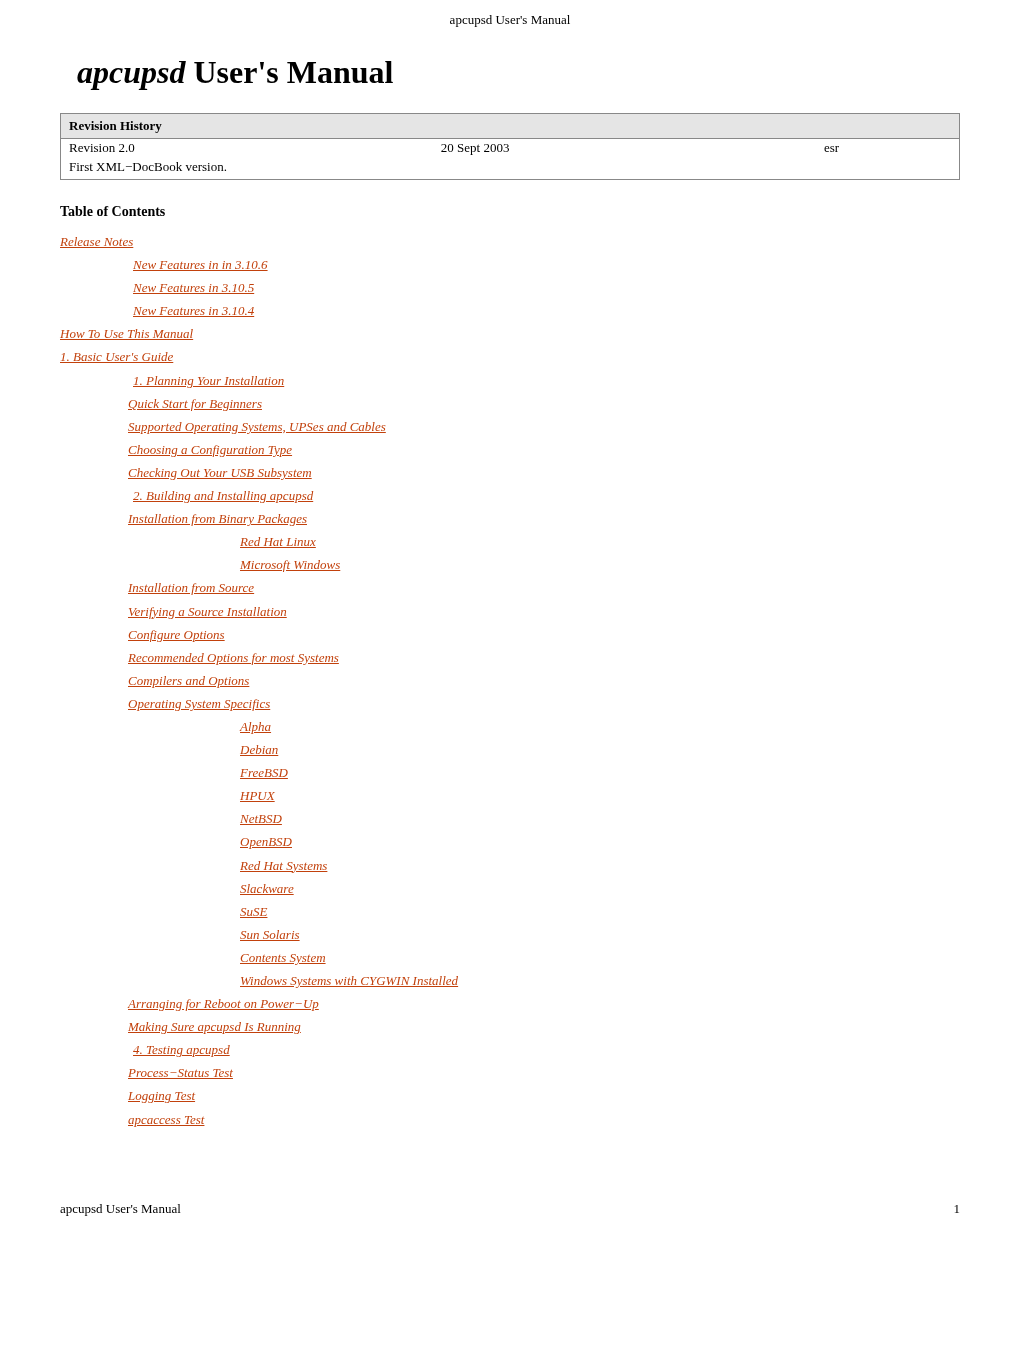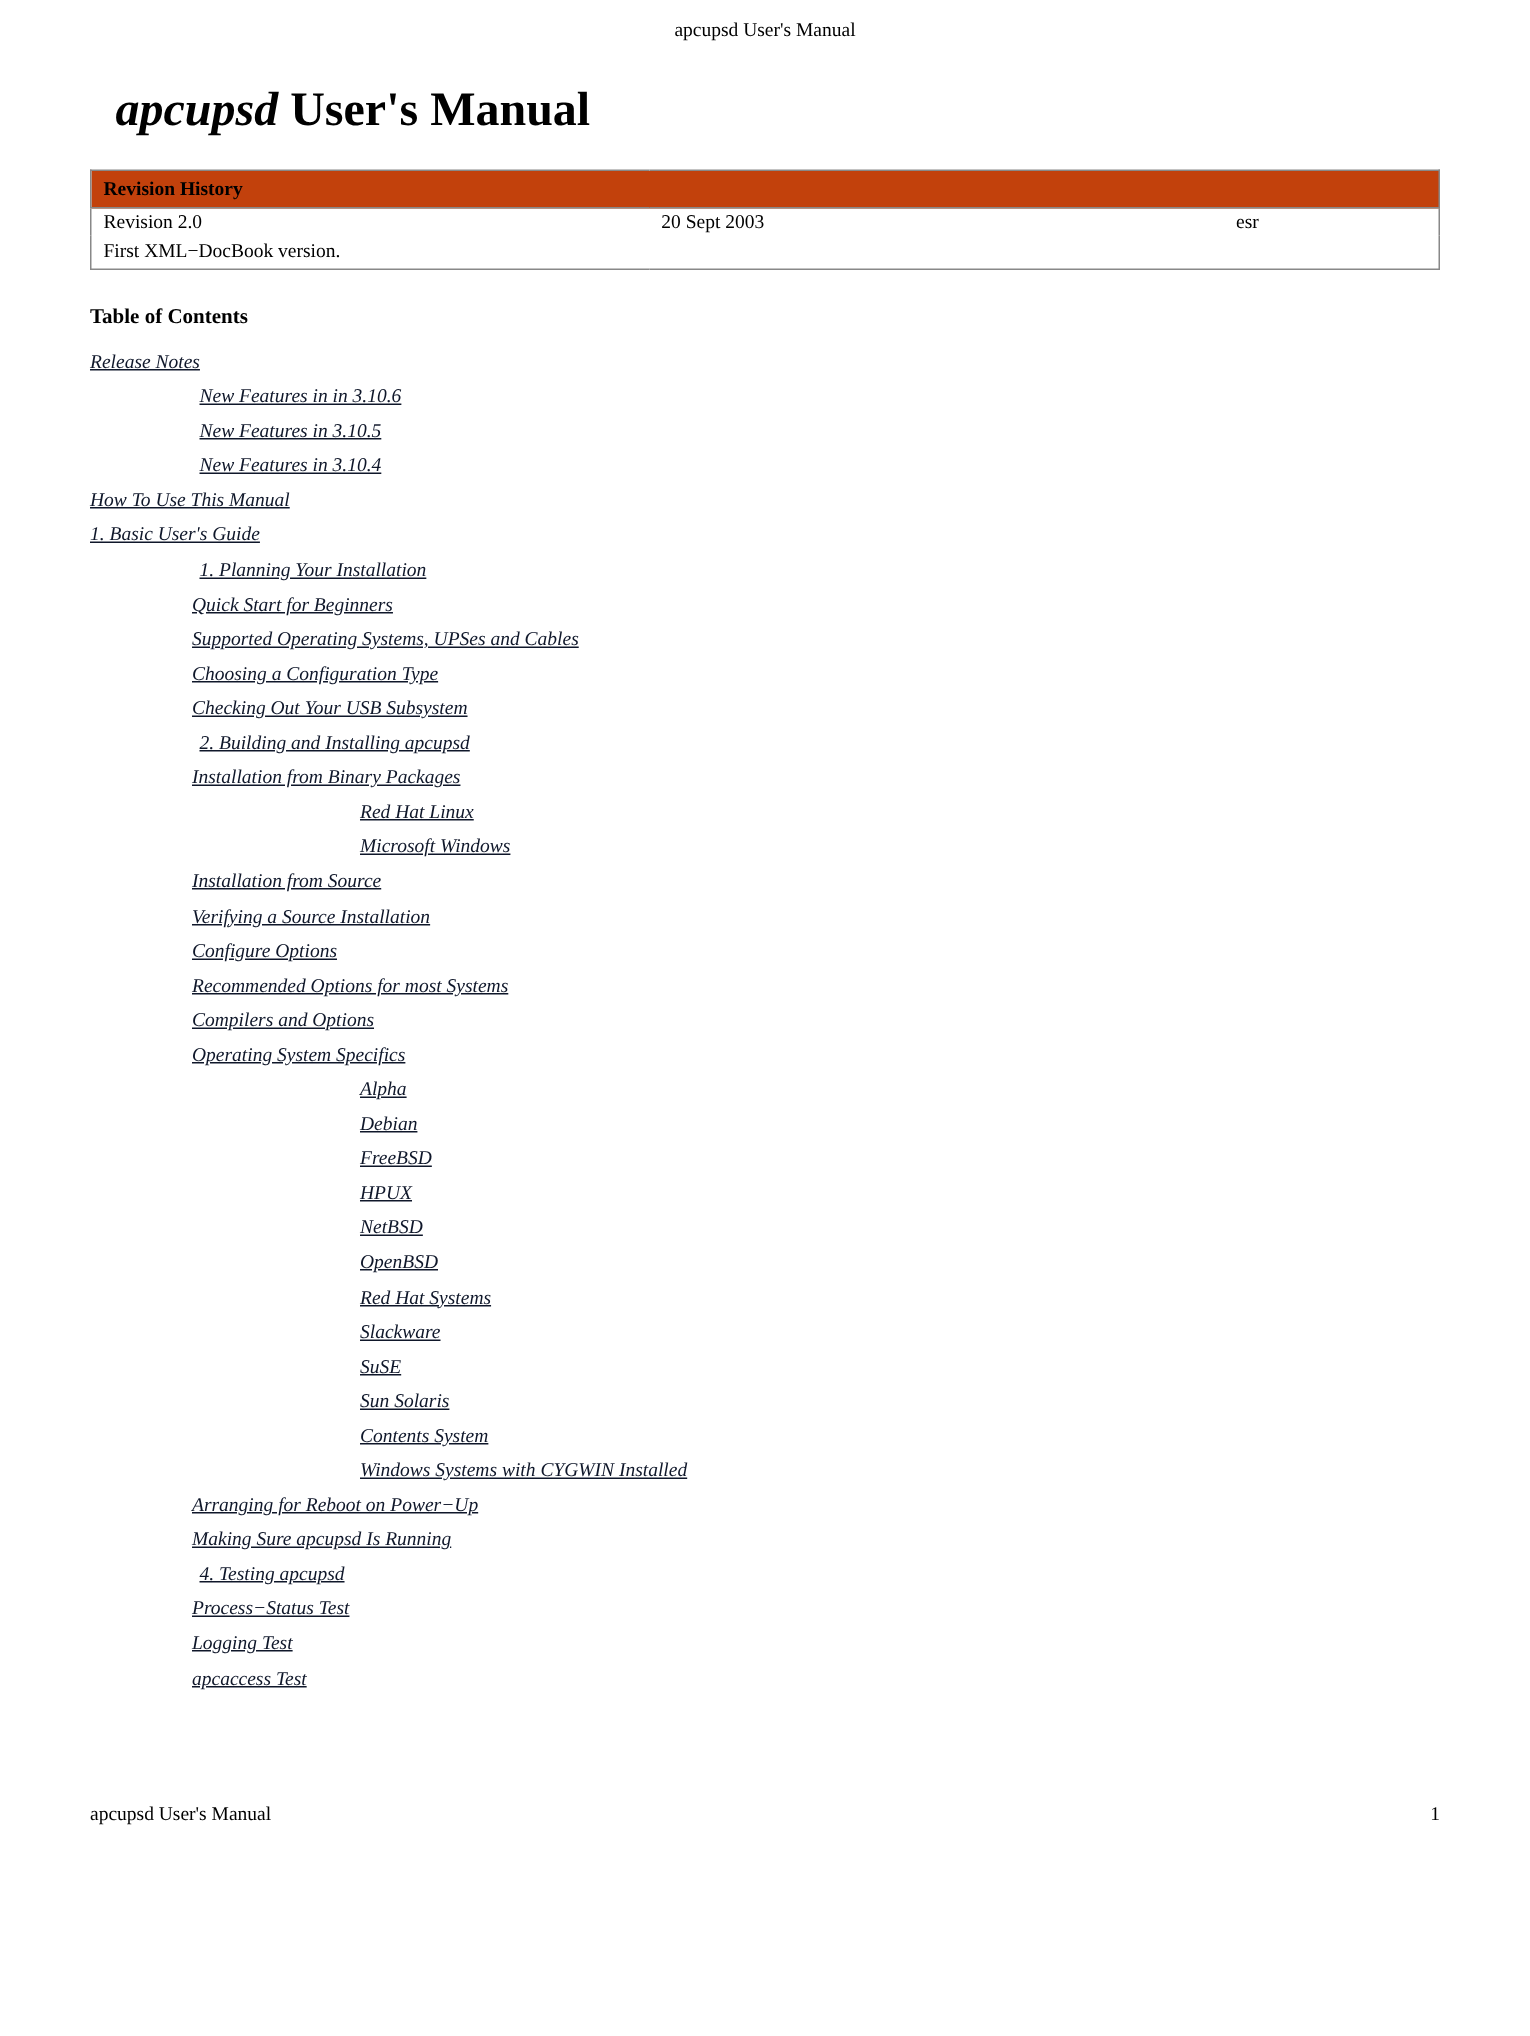--- a/index.html
+++ b/index.html
@@ -30,21 +30,21 @@
     .main-title em {
       margin-left: 17px;
     }
     .revision-table {
       width: 100%;
       border-collapse: collapse;
       border: 1px solid #888;
       margin-bottom: 24px;
     }
     .revision-table th {
-      background: #c2410c;
+      background: #e5e5e5;
       font-weight: bold;
       text-align: left;
       padding: 4px 8px;
       border-bottom: 1px solid #888;
       font-size: 13px;
     }
     .revision-table td {
       padding: 1px 8px;
       font-size: 13px;
       vertical-align: top;
@@ -59,21 +59,21 @@
     .toc-title {
       font-weight: bold;
       font-size: 14px;
       margin-bottom: 10px;
     }
     .toc-list {
       list-style: none;
       line-height: 1.7;
     }
     .toc-list a {
-      color: #0f172a;
+      color: #c2410c;
       text-decoration: underline;
       font-style: italic;
       font-size: 13px;
     }
     .indent-1 { margin-left: 73px; }
     .indent-2 { margin-left: 68px; }
     .indent-3 { margin-left: 180px; }
     .toc-item {
       line-height: 1.65;
     }

